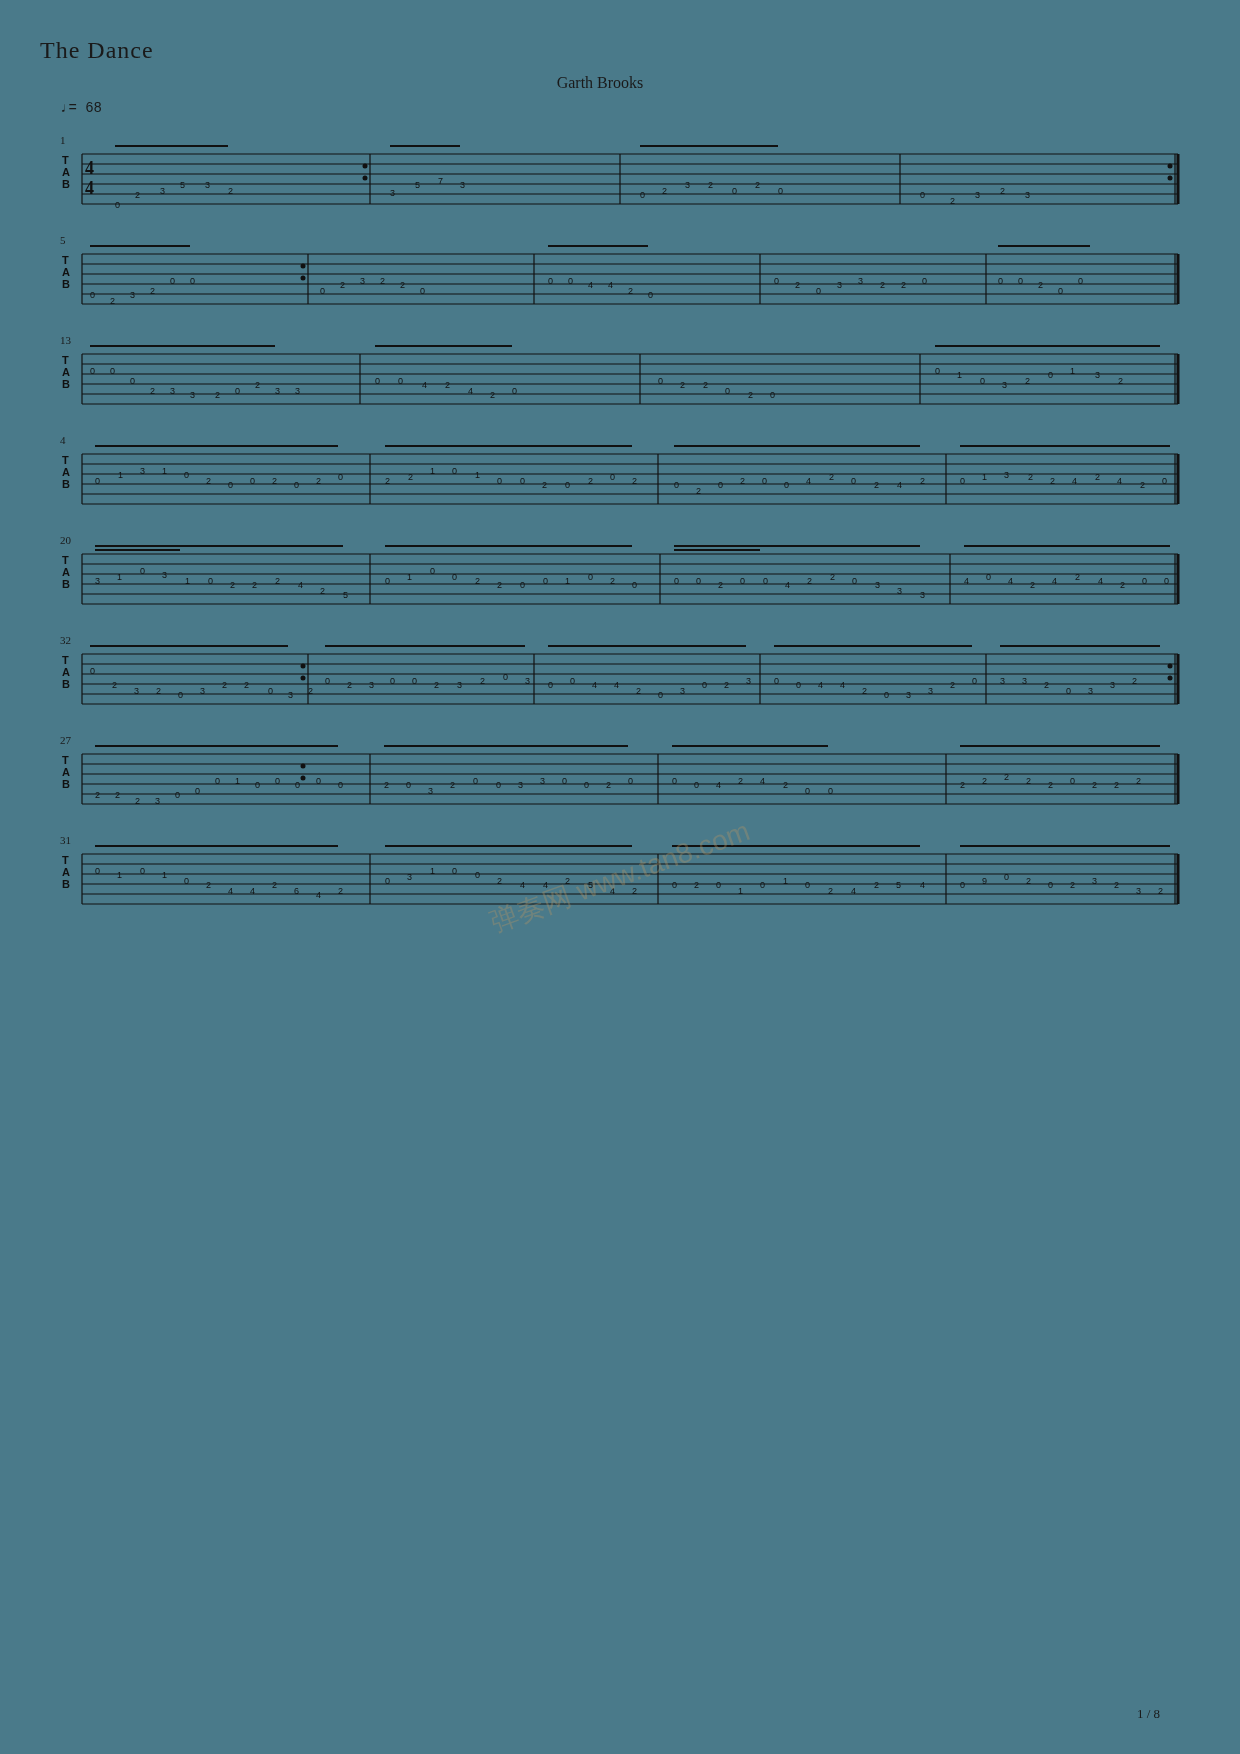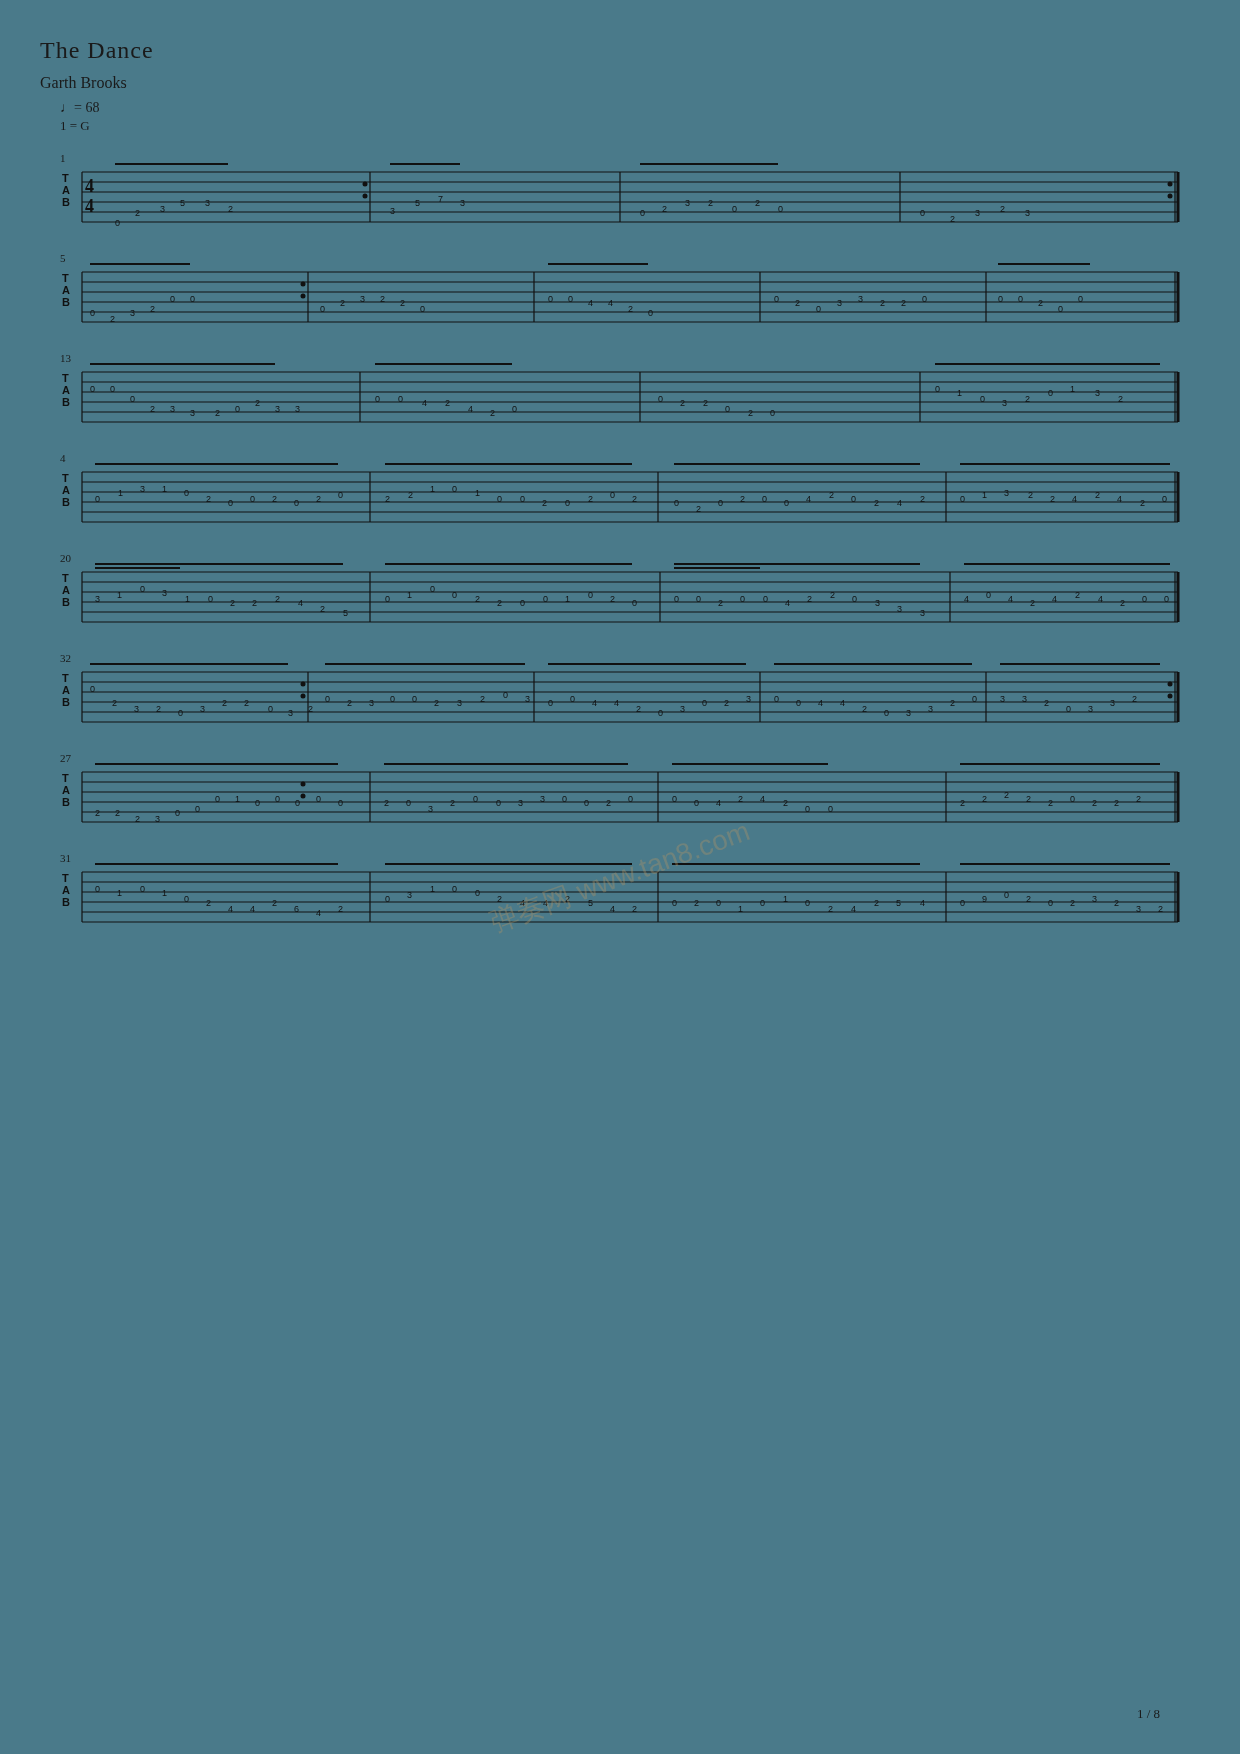--- a/index.html
+++ b/index.html
@@ -23,32 +23,33 @@
     .title {
       text-align: left;
       font-size: 24px;
       font-weight: normal;
       color: #1a1a1a;
       padding-top: 10px;
       letter-spacing: 1px;
     }
 
     .composer {
-      text-align: left;
+      text-align: center;
       font-size: 16px;
       color: #1a1a1a;
       padding-right: 40px;
       margin-top: 10px;
     }
 
     .tempo {
       font-size: 14px;
       color: #1a1a1a;
       margin-top: 8px;
       margin-left: 20px;
+      font-family: Liberation Mono, monospace;
     }
 
     .key-sig {
       font-size: 13px;
       color: #1a1a1a;
       margin-left: 20px;
       margin-top: 2px;
     }
 
     .music-section {
@@ -127,21 +128,20 @@
     }
   </style>
 </head>
 <body>
 
 <div class="page">
 
   <div class="title">The Dance</div>
   <div class="composer">Garth Brooks</div>
   <div class="tempo">♩= 68</div>
-  <div class="key-sig">1 = G</div>
 
   <div class="music-section">
     <div class="measure-num">1</div>
     <div class="tab-staff">
       <svg viewBox="0 0 1120 80" xmlns="http://www.w3.org/2000/svg">
 
         <text x="2" y="28" class="tab-label">T</text>
         <text x="2" y="40" class="tab-label">A</text>
         <text x="2" y="52" class="tab-label">B</text>
 

